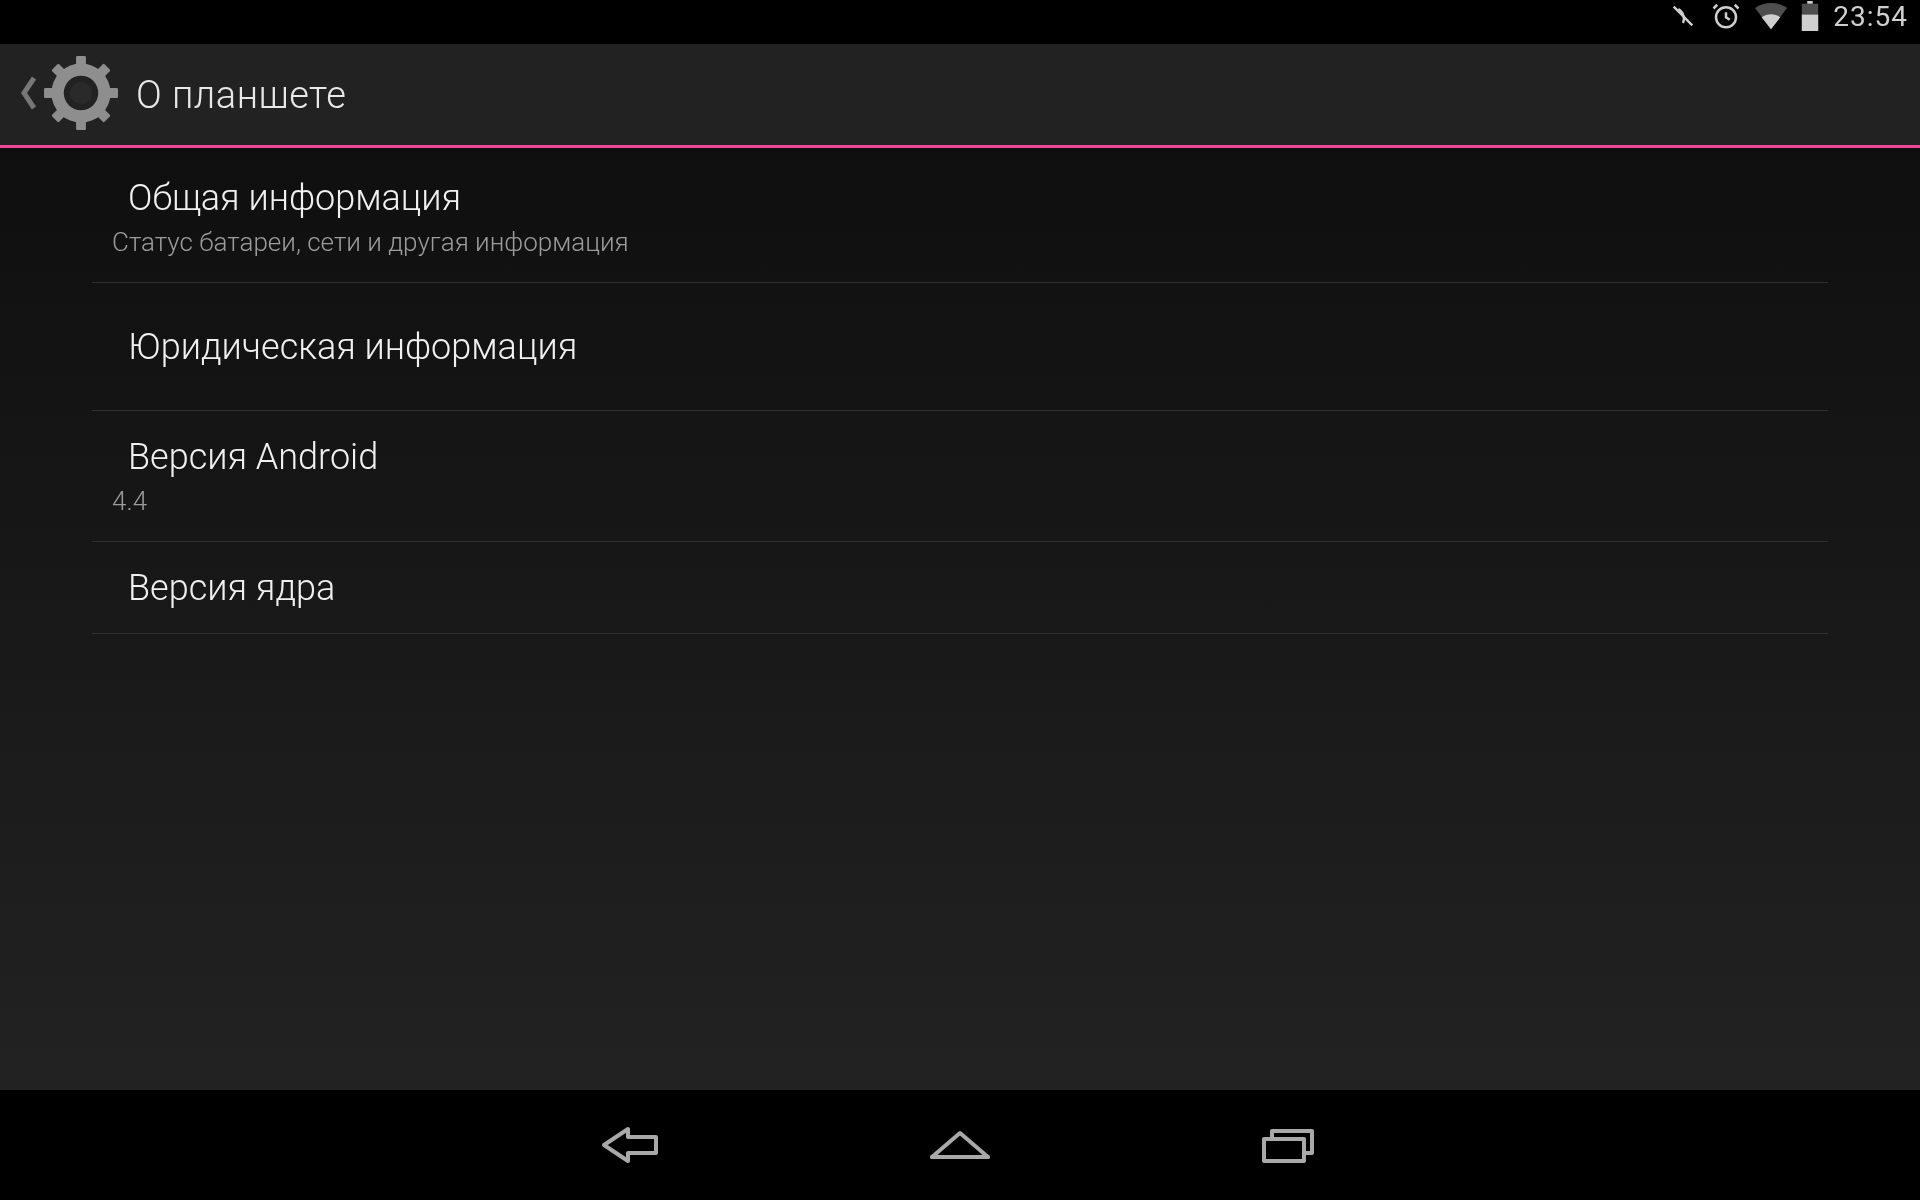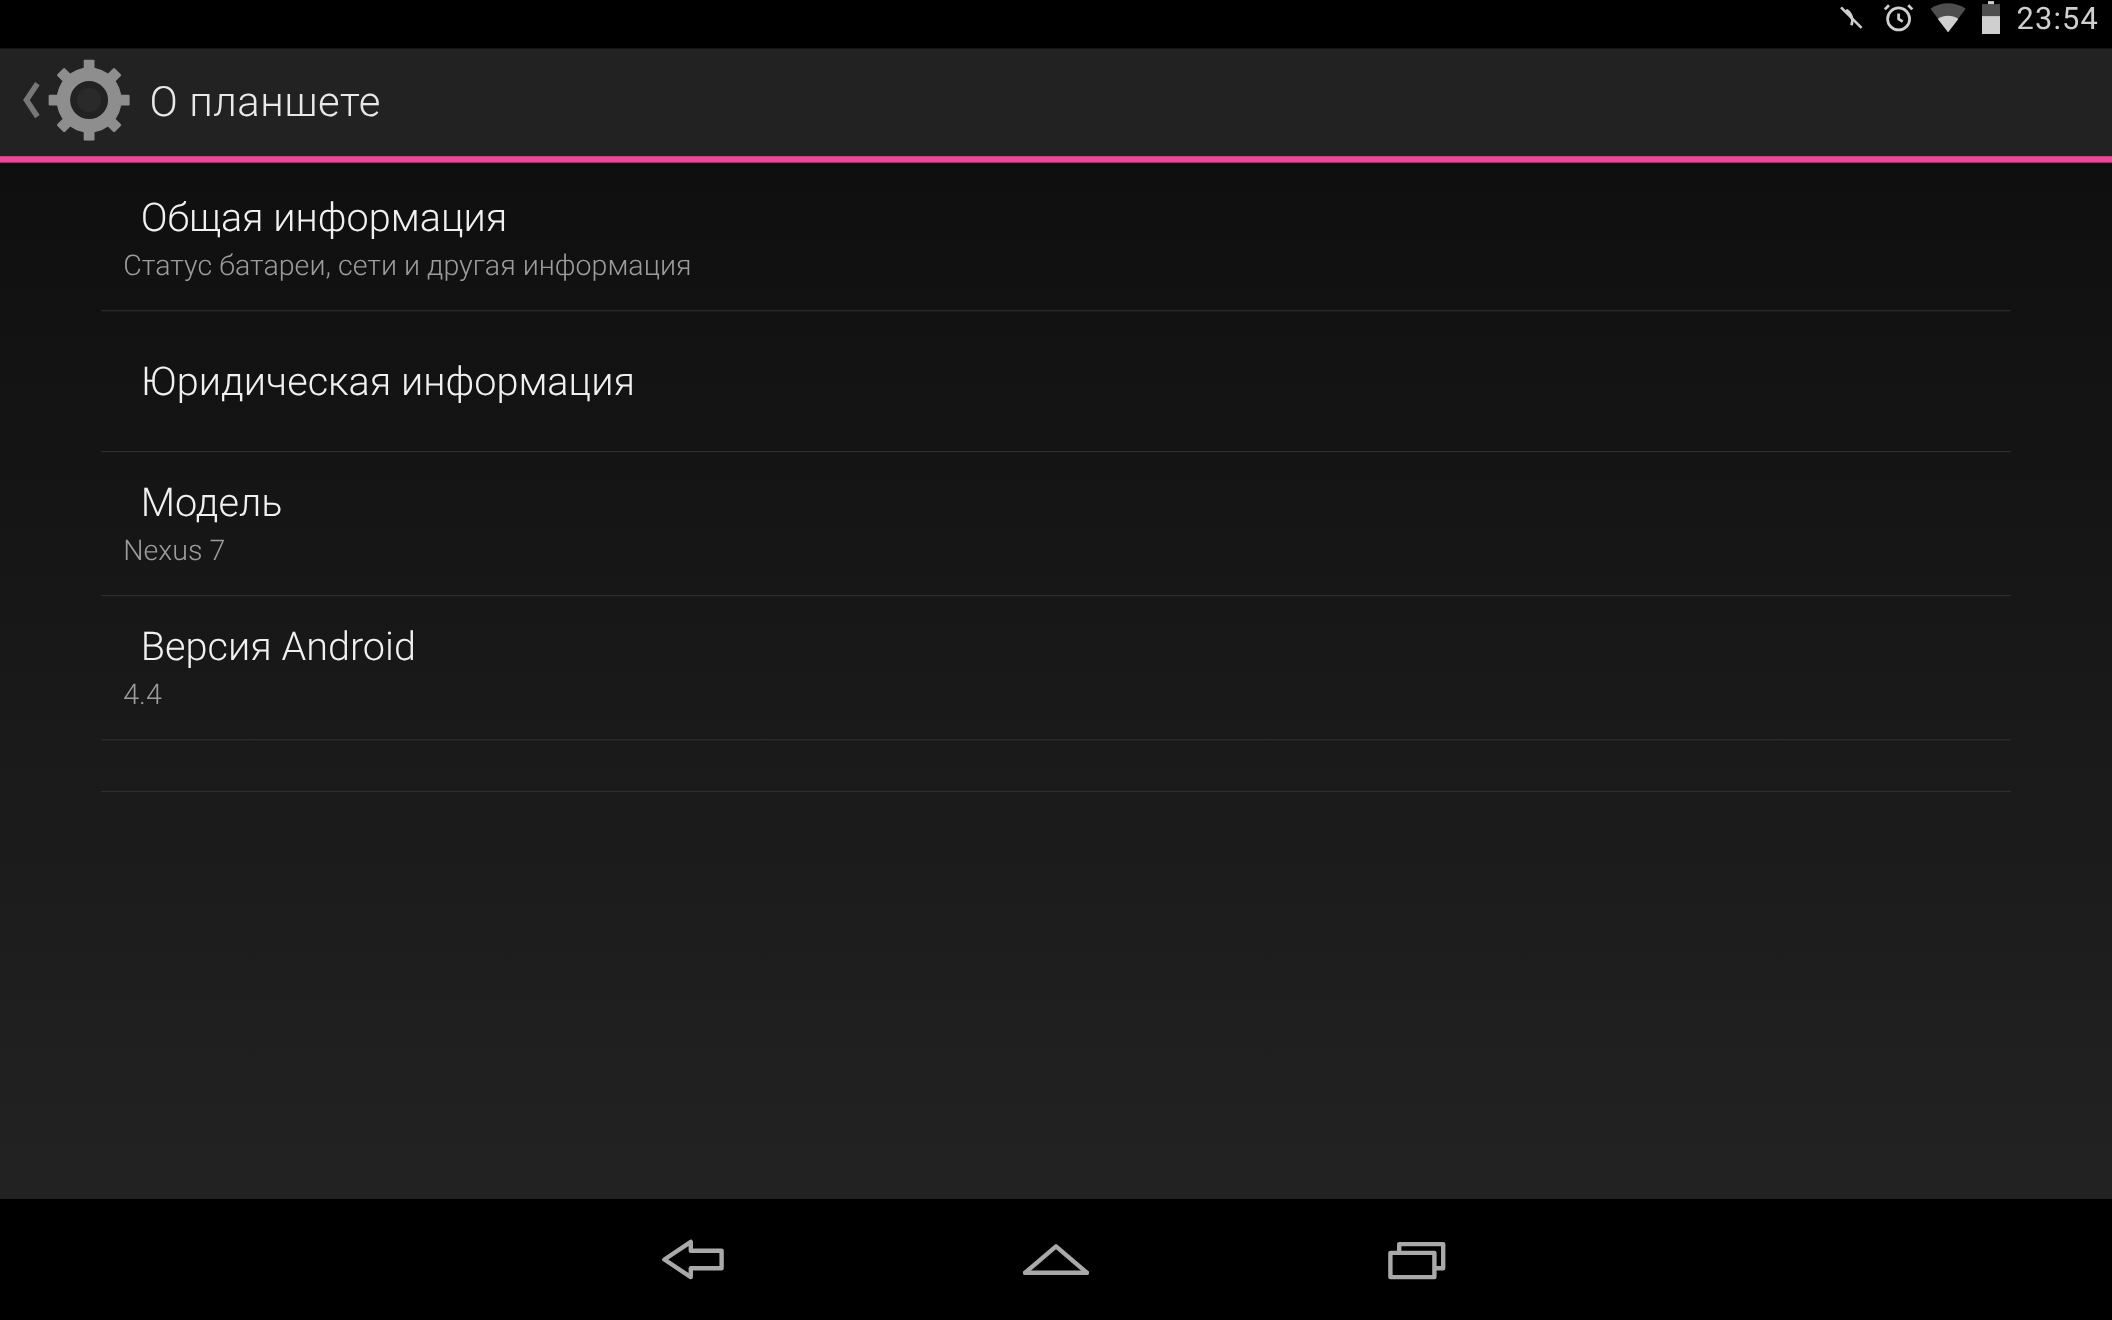--- a/index.html
+++ b/index.html
@@ -23,21 +23,21 @@
   }
   .status-bar .icon{display:flex;align-items:center;}
   .status-clock{font-size:28px; letter-spacing:1px;}
   
   .action-bar{
     height:104px;
     background:#222222;
     display:flex;
     align-items:center;
     padding-left:18px;
-    border-bottom:6px solid #ec4899;
+    border-bottom:3px solid #ec4899;
   }
   .back-caret{color:#777; margin-right:4px;}
   .settings-icon{margin-right:18px;}
   .action-title{
     font-size:38px;
     font-weight:300;
     color:#e8e8e8;
     letter-spacing:0.5px;
   }
   
@@ -147,31 +147,28 @@
     <div class="list-item">
       <div class="item-title">Общая информация</div>
       <div class="item-sub">Статус батареи, сети и другая информация</div>
     </div>
 
     <div class="list-item one-line">
       <div class="item-title">Юридическая информация</div>
     </div>
 
 
-    <div class="list-item">
-      <div class="item-title">Модель</div>
-      <div class="item-sub">Nexus 7</div>
-    </div>
 
     <div class="list-item">
       <div class="item-title">Версия Android</div>
       <div class="item-sub">4.4</div>
     </div>
 
     <div class="list-item">
+      <div class="item-title">Версия ядра</div>
     </div>
 
 
   </div>
 </div>
 
 <div class="nav-bar">
   <div class="nav-btn">
     <svg viewBox="0 0 68 40" fill="none" stroke="#a9a9a9" stroke-width="4" stroke-linejoin="round" stroke-linecap="round">
       <path d="M6 20 L30 4 L30 12 L58 12 L58 28 L30 28 L30 36 Z" fill="none"></path>

